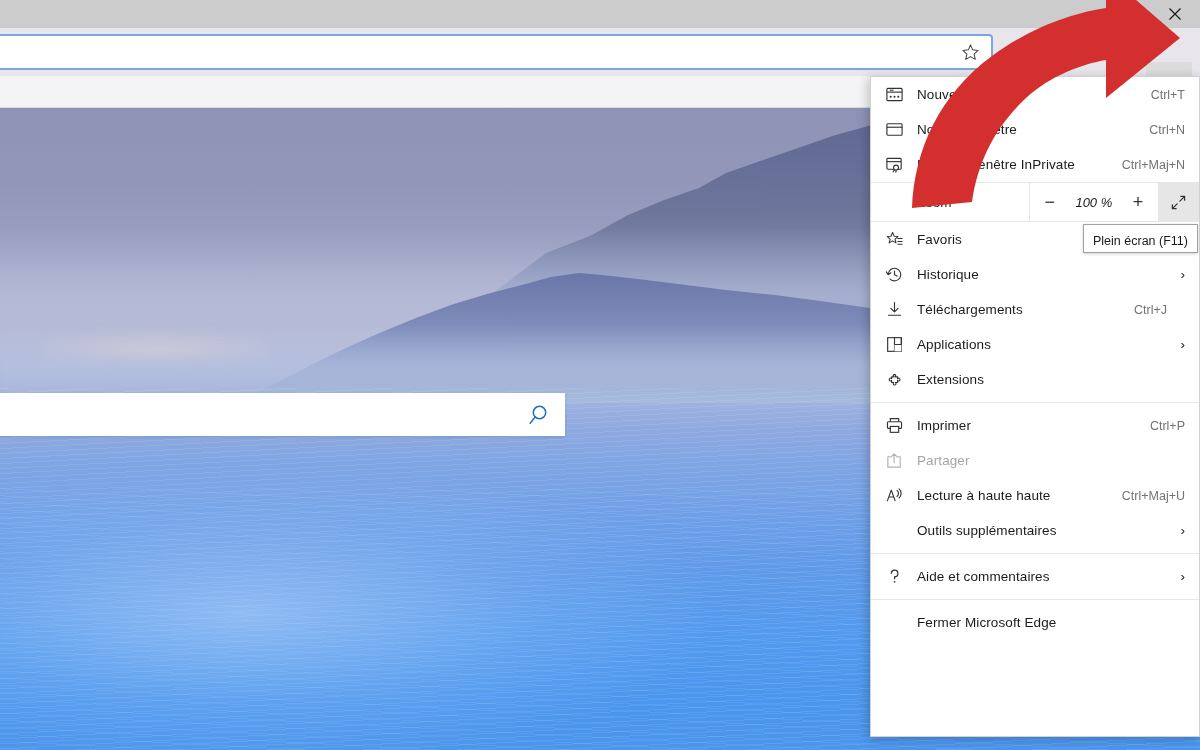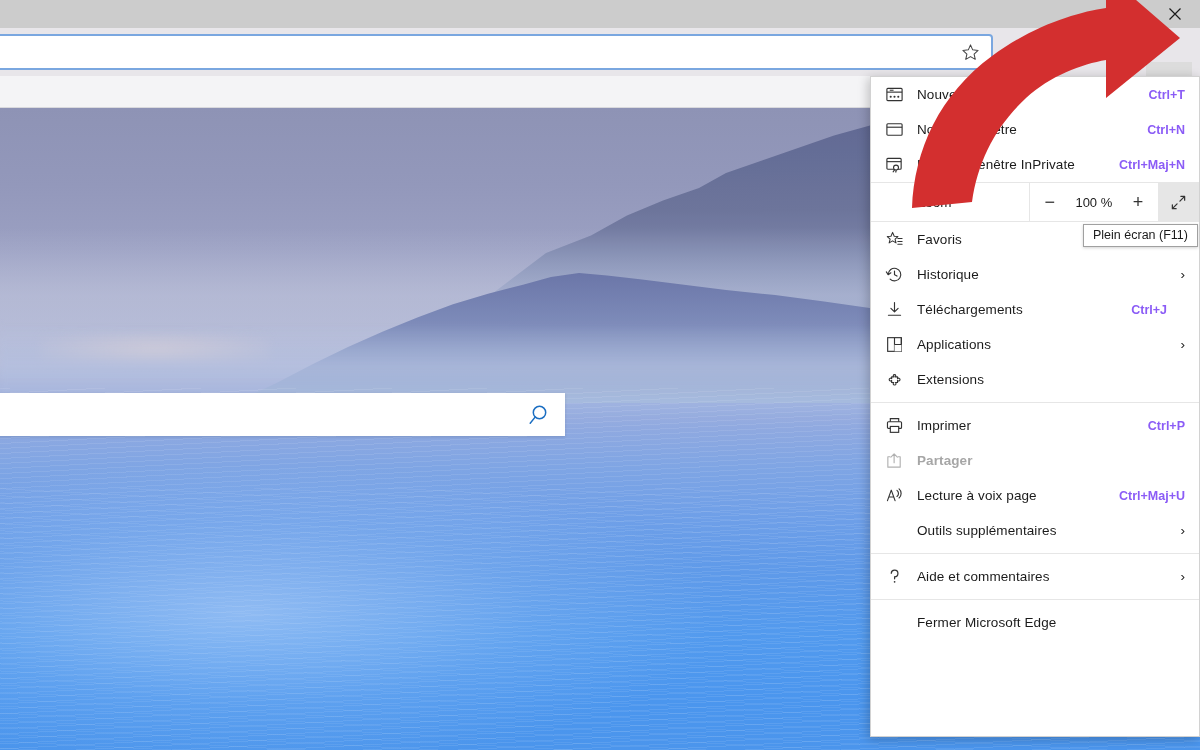--- a/index.html
+++ b/index.html
@@ -168,23 +168,23 @@
   }
   .mi {
     position: relative; display: flex; align-items: center;
     height: 35px; padding: 0 14px 0 0;
   }
   .mi-icon {
     width: 46px; min-width: 46px; height: 35px;
     display: flex; align-items: center; justify-content: center;
   }
   .mi-label { flex: 1; font-size: 13.5px; letter-spacing: 0.1px; color: #1b1b1b; }
-  .mi-accel { font-size: 12.5px; color: #8b5cf6; margin-left: 10px; font-weight: bold; }
+  .mi-accel { font-size: 12.5px; color: #737373; margin-left: 10px; }
   .mi-chev  { width: 18px; display: flex; align-items: center; justify-content: flex-end; }
-  .mi.disabled .mi-label { color: #a6a6a6; font-weight: bold; }
+  .mi.disabled .mi-label { color: #a6a6a6; }
   .mi.disabled .mi-icon svg { opacity: 0.38; }
 
   .sep { height: 1px; background: #e6e6e6; margin: 5px 0; }
 
   
   .zoom-row {
     display: flex; align-items: stretch; height: 40px;
     border-top: 1px solid #e6e6e6; border-bottom: 1px solid #e6e6e6;
   }
   .zoom-label {
@@ -193,30 +193,30 @@
   }
   .zoom-ctrl {
     width: 170px; display: flex; align-items: center;
     border-left: 1px solid #e6e6e6;
   }
   .zbtn {
     width: 42px; height: 100%;
     display: flex; align-items: center; justify-content: center;
     font-size: 18px; color: #333; background: transparent; border: none; cursor: pointer;
   }
-  .zval { width: 52px; text-align: center; font-size: 13px; color: #1b1b1b; }
+  .zval { width: 52px; text-align: center; font-size: 13px; color: #1b1b1b; font-style: italic; }
   .zfull {
     width: 44px; height: 100%; background: #e6e6e6;
     display: flex; align-items: center; justify-content: center;
   }
 
   .tooltip {
     position: absolute; left: 1083px; top: 224px;
     background: #ffffff; border: 1px solid #a0a0a0;
-    padding: 3px 9px 4px; font-size: 12.5px; color: #1b1b1b;
+    padding: 9px 9px 4px; font-size: 12.5px; color: #1b1b1b;
     box-shadow: 0 1px 3px rgba(0,0,0,0.18);
     white-space: nowrap;
   }
 
   svg { display: block; }
 </style>
 </head>
 <body>
 
 <div id="root">
@@ -422,21 +422,21 @@
 
 
     <div class="mi">
       <span class="mi-icon">
         <svg width="19" height="19" viewBox="0 0 20 20">
           <path d="M2.6 15.4 L6.6 4.4 L10.6 15.4 M4.2 11.6 H9" fill="none" stroke="#333" stroke-width="1.2" stroke-linecap="round" stroke-linejoin="round"></path>
           <path d="M12.6 4.6 A4 4 0 0 1 12.6 11" fill="none" stroke="#333" stroke-width="1.2" stroke-linecap="round"></path>
           <path d="M14.8 3 A6.4 6.4 0 0 1 14.8 12.6" fill="none" stroke="#333" stroke-width="1.2" stroke-linecap="round"></path>
         </svg>
       </span>
-      <span class="mi-label">Lecture à voix page</span>
+      <span class="mi-label">Lecture à haute haute</span>
       <span class="mi-accel">Ctrl+Maj+U</span>
     </div>
 
     <div class="mi">
       <span class="mi-icon"></span>
       <span class="mi-label">Outils supplémentaires</span>
       <span class="mi-accel"></span>
       <span class="mi-chev">›</span>
     </div>
 

